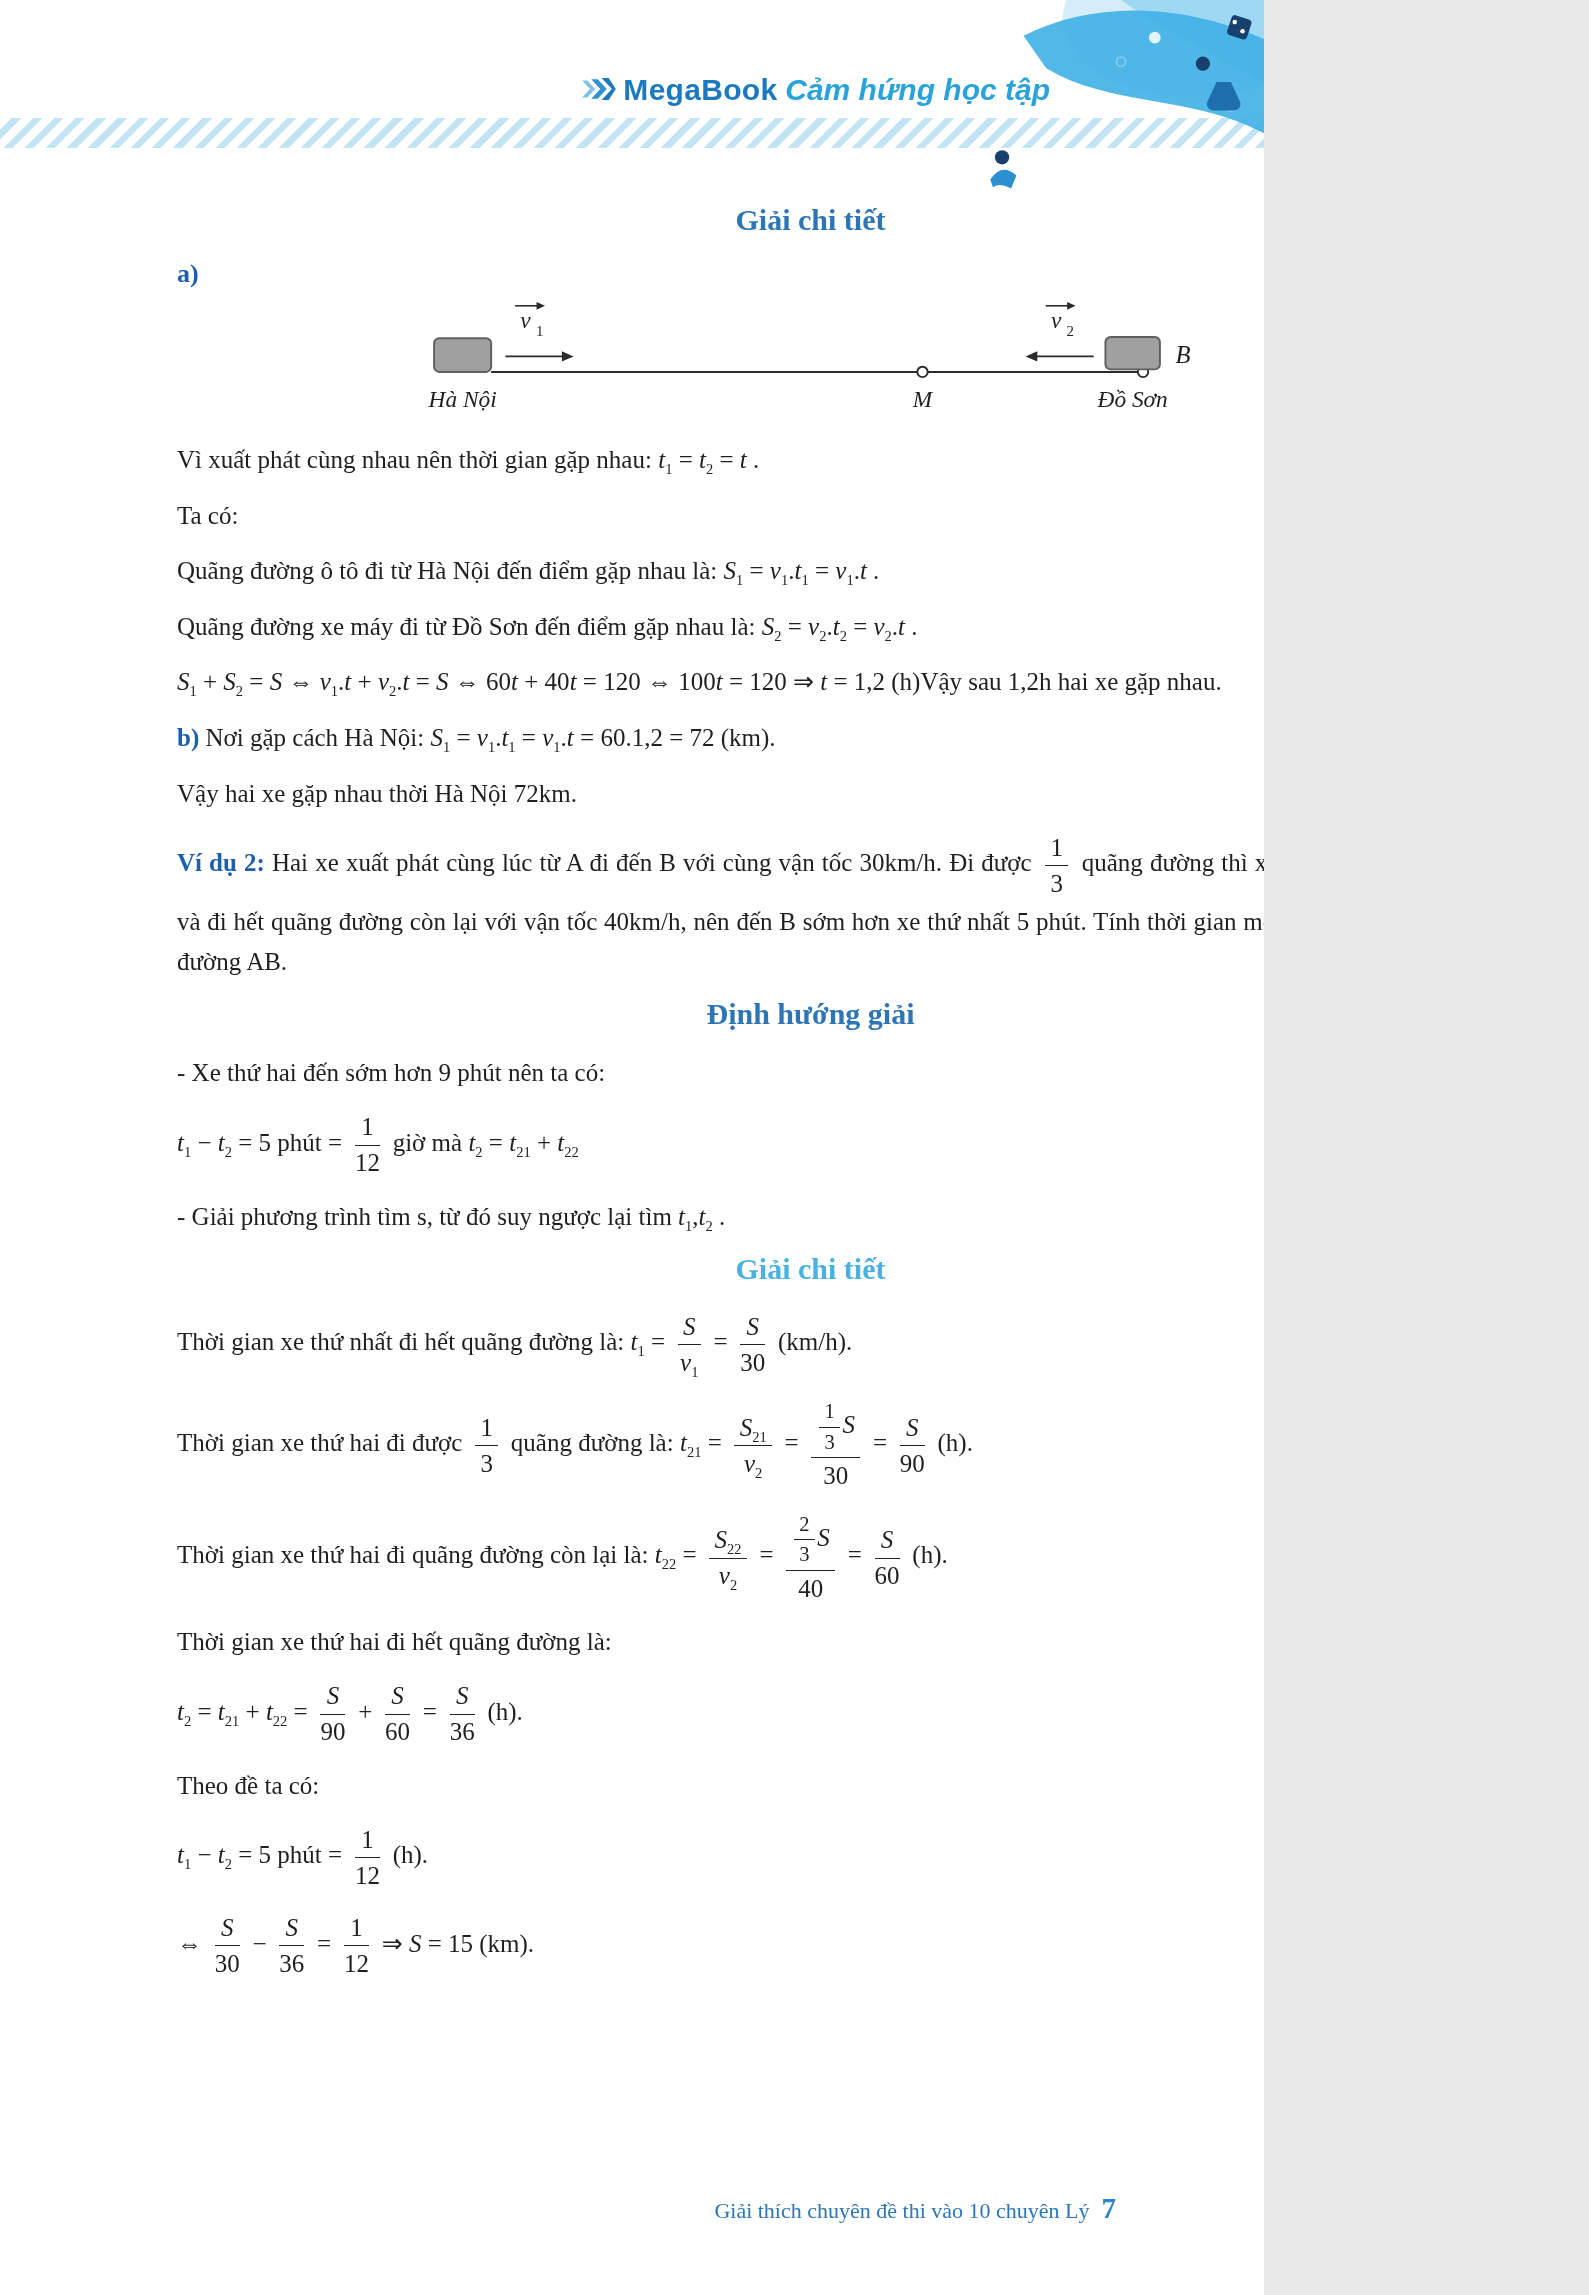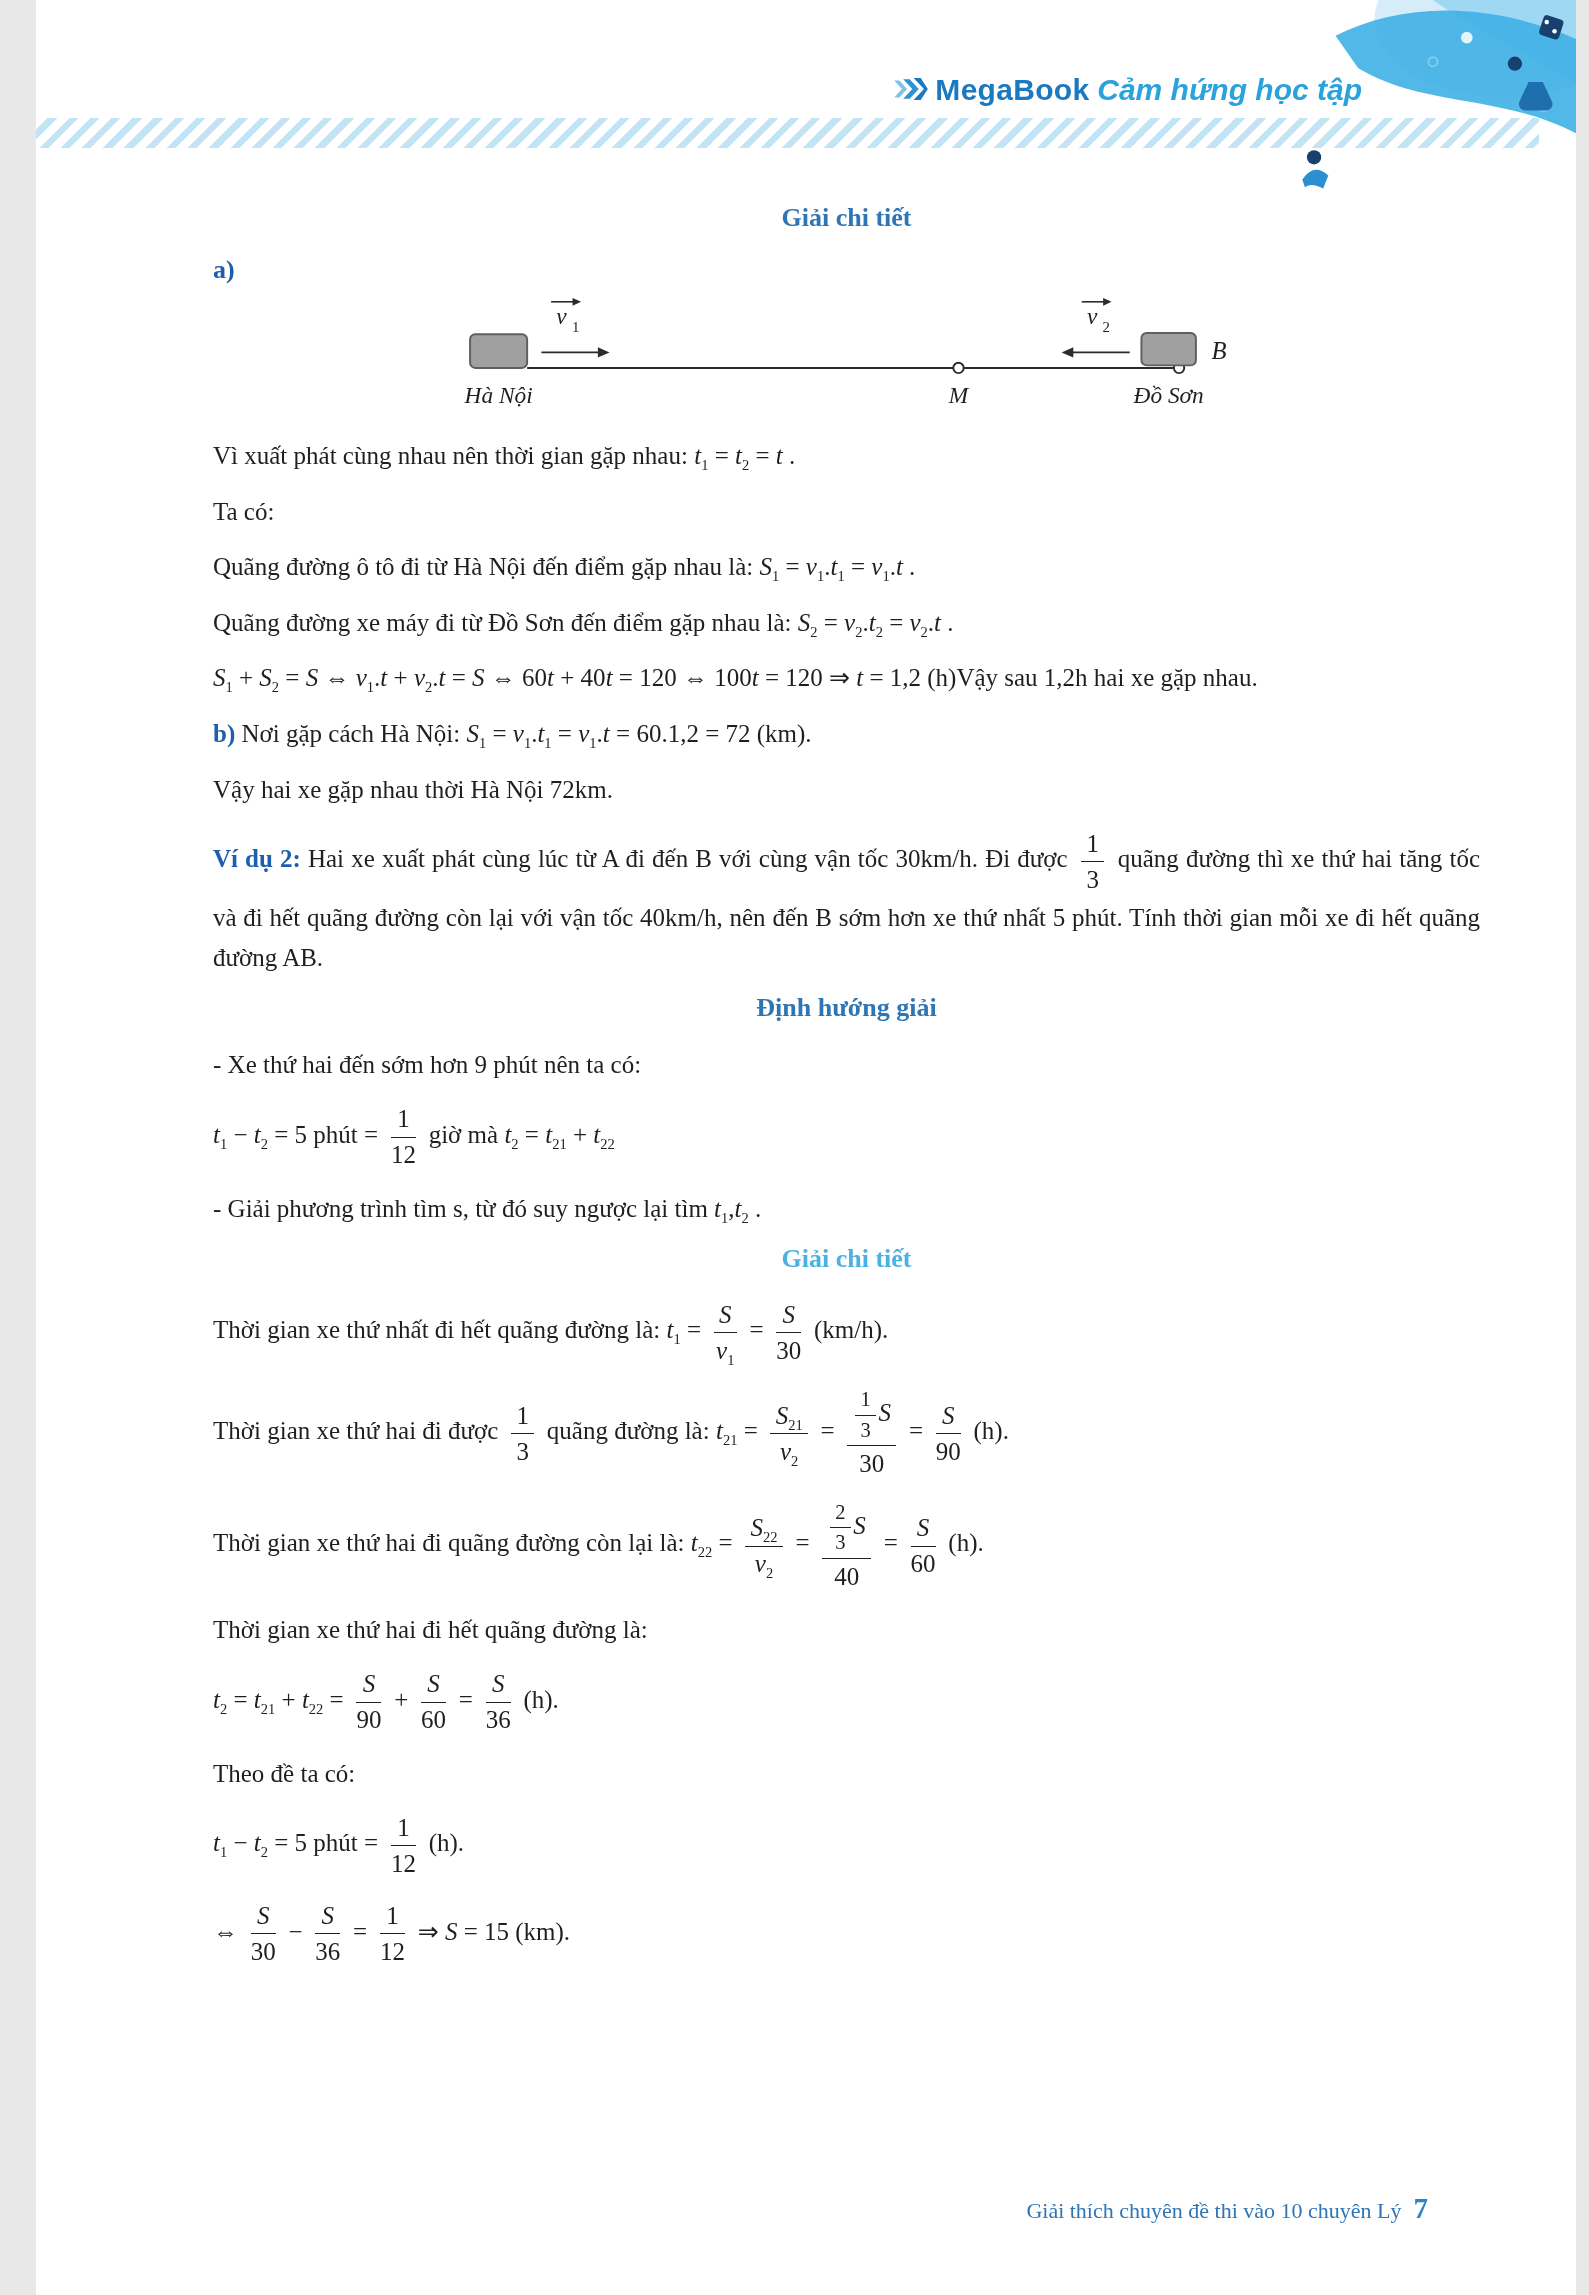--- a/index.html
+++ b/index.html
@@ -1,31 +1,31 @@
 <!DOCTYPE html>
 <html style="--blue: #2e75b6; --lightblue: #4ab1e2; --brandblue: #1b79c0; --tagblue: #2aa3dc; --bb: #1d5fae; --hatch: #c3e4f5; --pagenum: #2e86c8;font-size:10.4px"><head>
 <meta charset="utf-8">
 <style>
   html,body{margin:0;padding:0;background:#e8e8e8;}
-  .page{position:relative;width:1540px;height:2295px;background:#ffffff;overflow:hidden;
-        font-family:"Liberation Serif", serif;color:#1f1f1f;margin-left:36px;}
+  .page{position:relative;width:1264px;height:2295px;background:#ffffff;overflow:hidden;
+        font-family:"Liberation Serif", serif;color:#1f1f1f;}
 
   
   .hatch-band{position:absolute;top:118px;left:0;width:1503px;height:30px;
     background:repeating-linear-gradient(135deg,#ffffff 0 8.4px,var(--hatch,#c3e4f5) 8.4px 15px);}
   .brand{position:absolute;top:73px;right:214px;display:flex;align-items:baseline;gap:7.8px;
          font-family:"Liberation Sans", sans-serif;white-space:nowrap;}
   .brand-chevrons{display:inline-block;}
   .brand-name{color:var(--brandblue,#1b79c0);font-weight:bold;font-size:30px;letter-spacing:0.3px;}
   .brand-tagline{color:var(--tagblue,#2aa3dc);font-style:italic;font-weight:bold;font-size:30px;}
   .corner-art{position:absolute;top:0;right:0;width:338px;height:221px;}
 
   
   .content{position:absolute;left:177px;top:203px;width:1267px;}
-  .h-center{text-align:center;font-weight:700;font-size:26px;margin:0 0 22px;}
+  .h-center{text-align:center;font-weight:700;font-size:30px;margin:0 0 22px;}
   .c-blue{color:var(--blue,#2e75b6);}
   .c-light{color:var(--lightblue,#4ab1e2);}
   .part-label{color:var(--bb,#1d5fae);font-weight:700;font-size:26px;margin:3.9px 0 6.5px;}
   .para{font-size:25px;line-height:1.6;margin:0 0 15.6px;text-align:justify;}
   .bb{color:var(--bb,#1d5fae);font-weight:700;}
   .mvar{font-style:italic;}
   sub{font-size:0.58em;line-height:0;vertical-align:-0.4em;}
 
   .frac{display:inline-block;vertical-align:middle;text-align:center;margin:2.6px 6.5px;line-height:1.25;}
   .fnum{display:block;border-bottom:1.9px solid #222;padding:0 5.2px 1.9px;}

